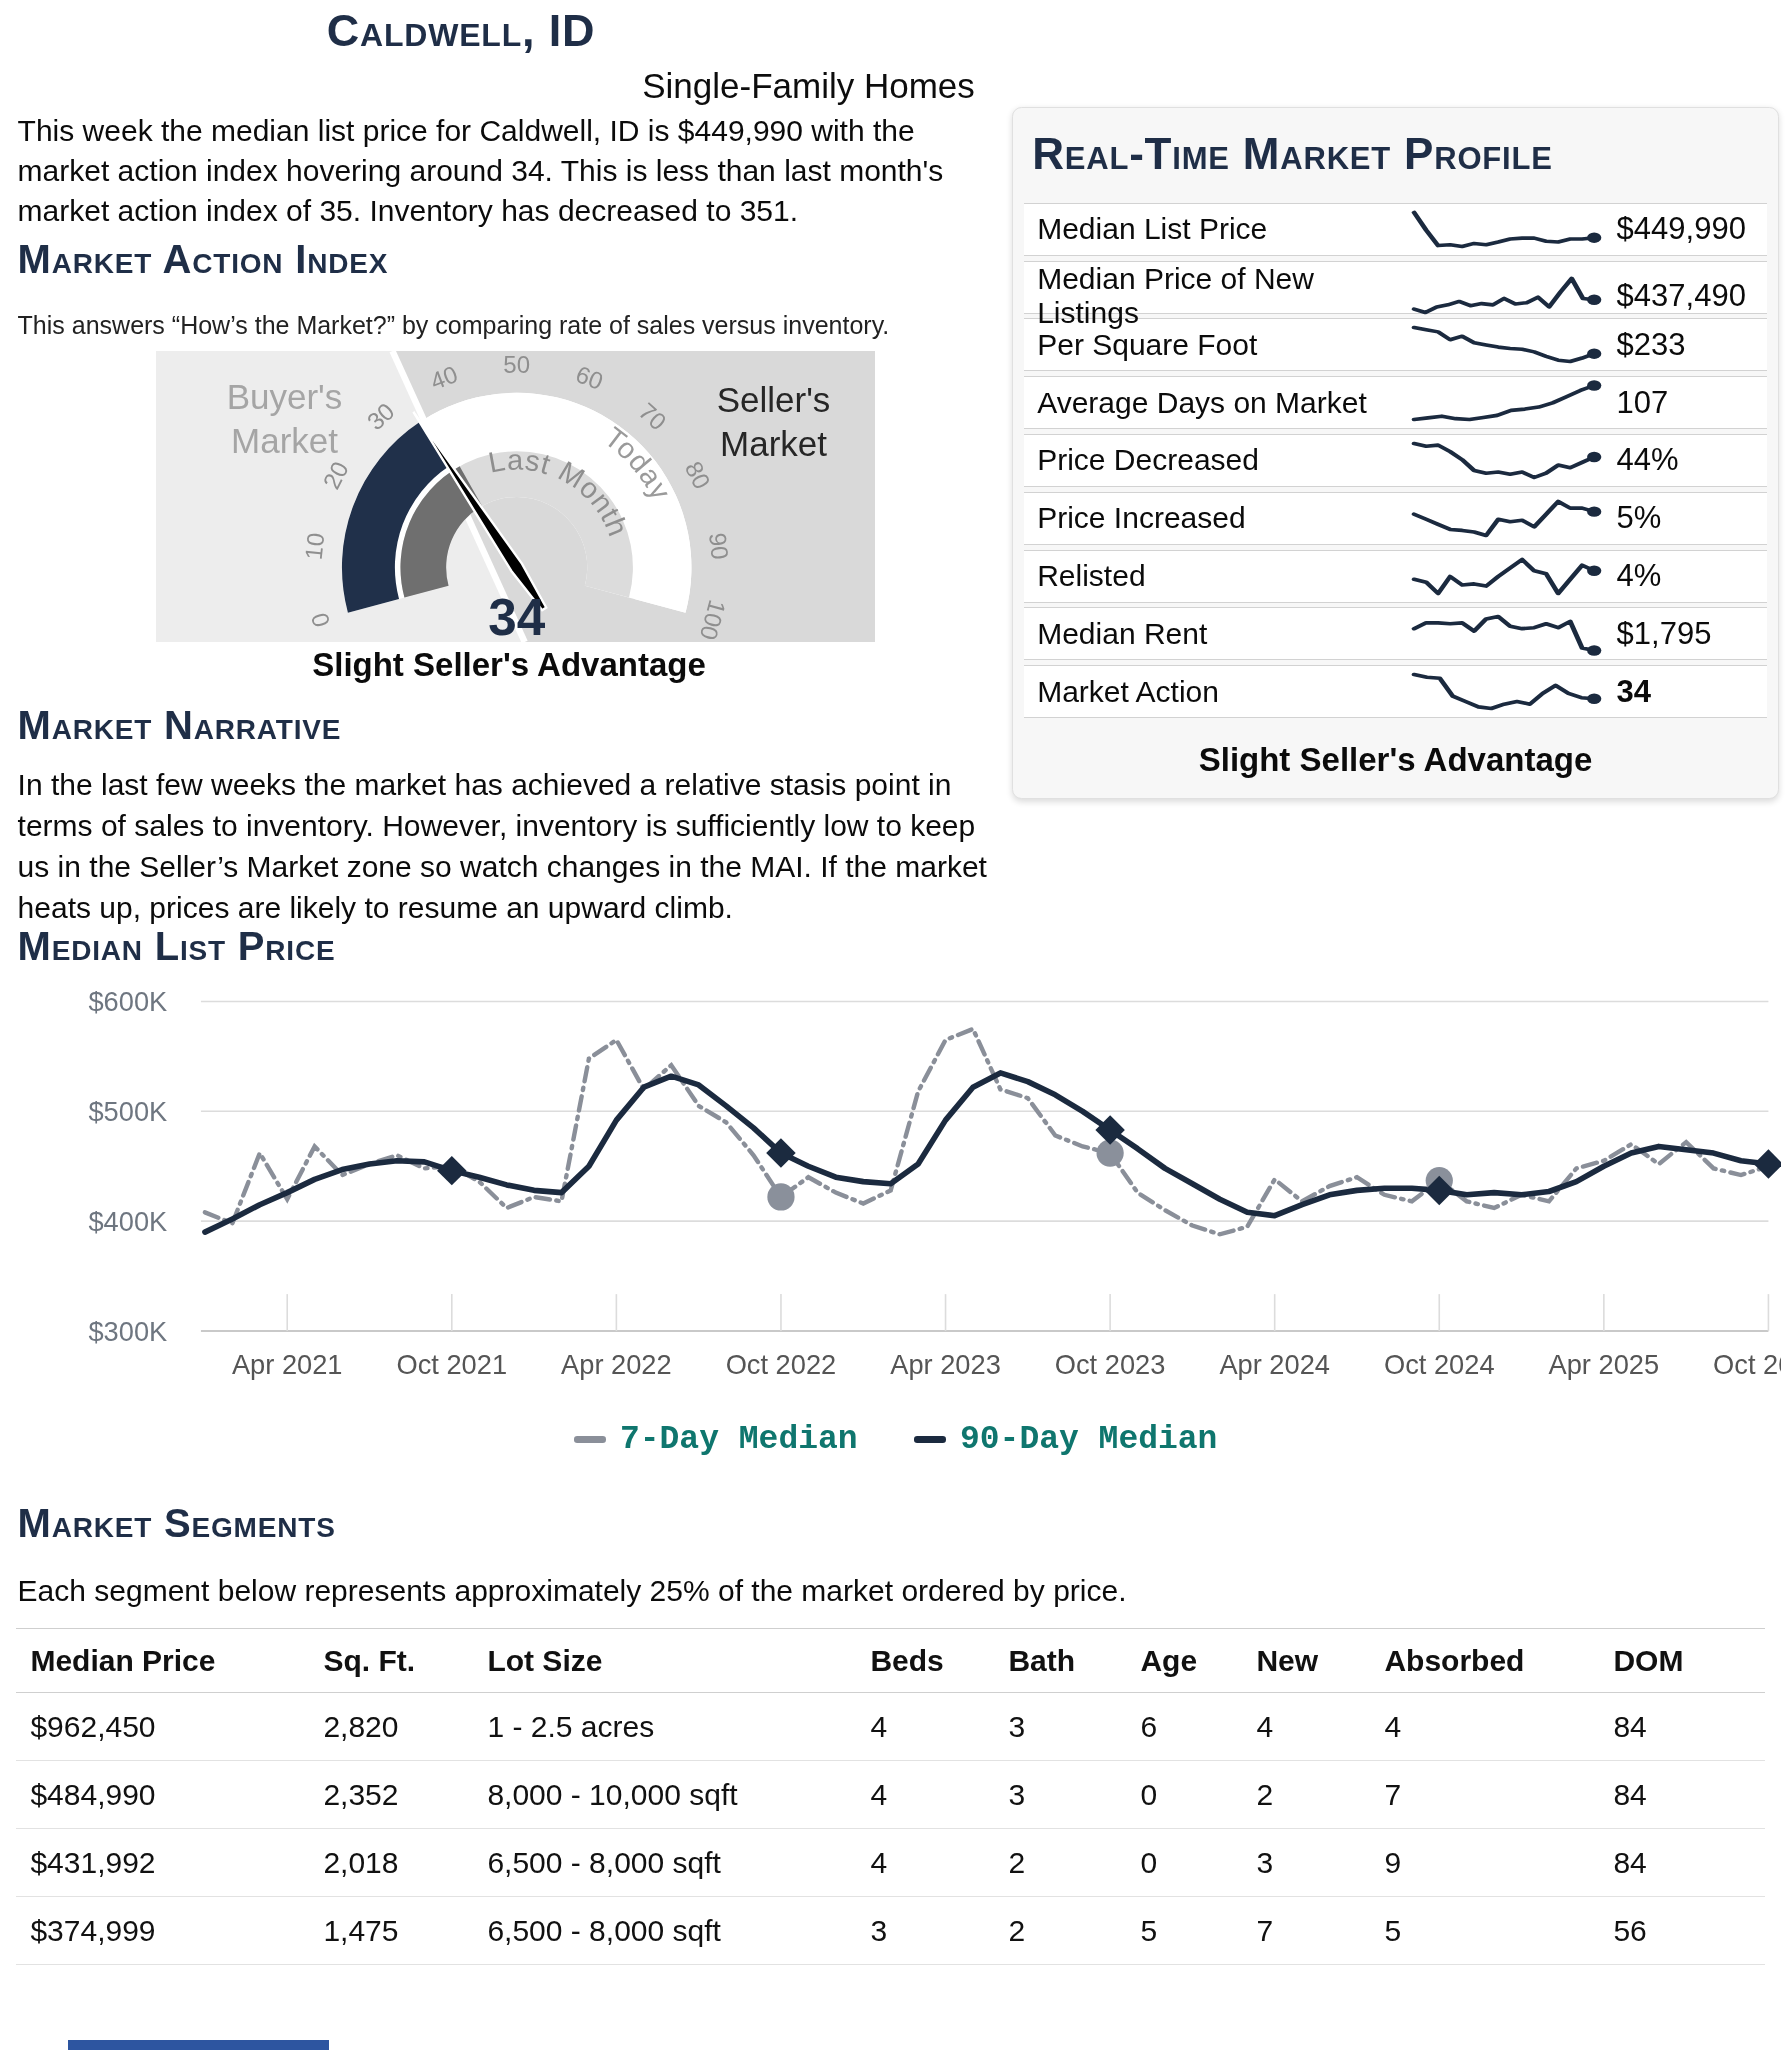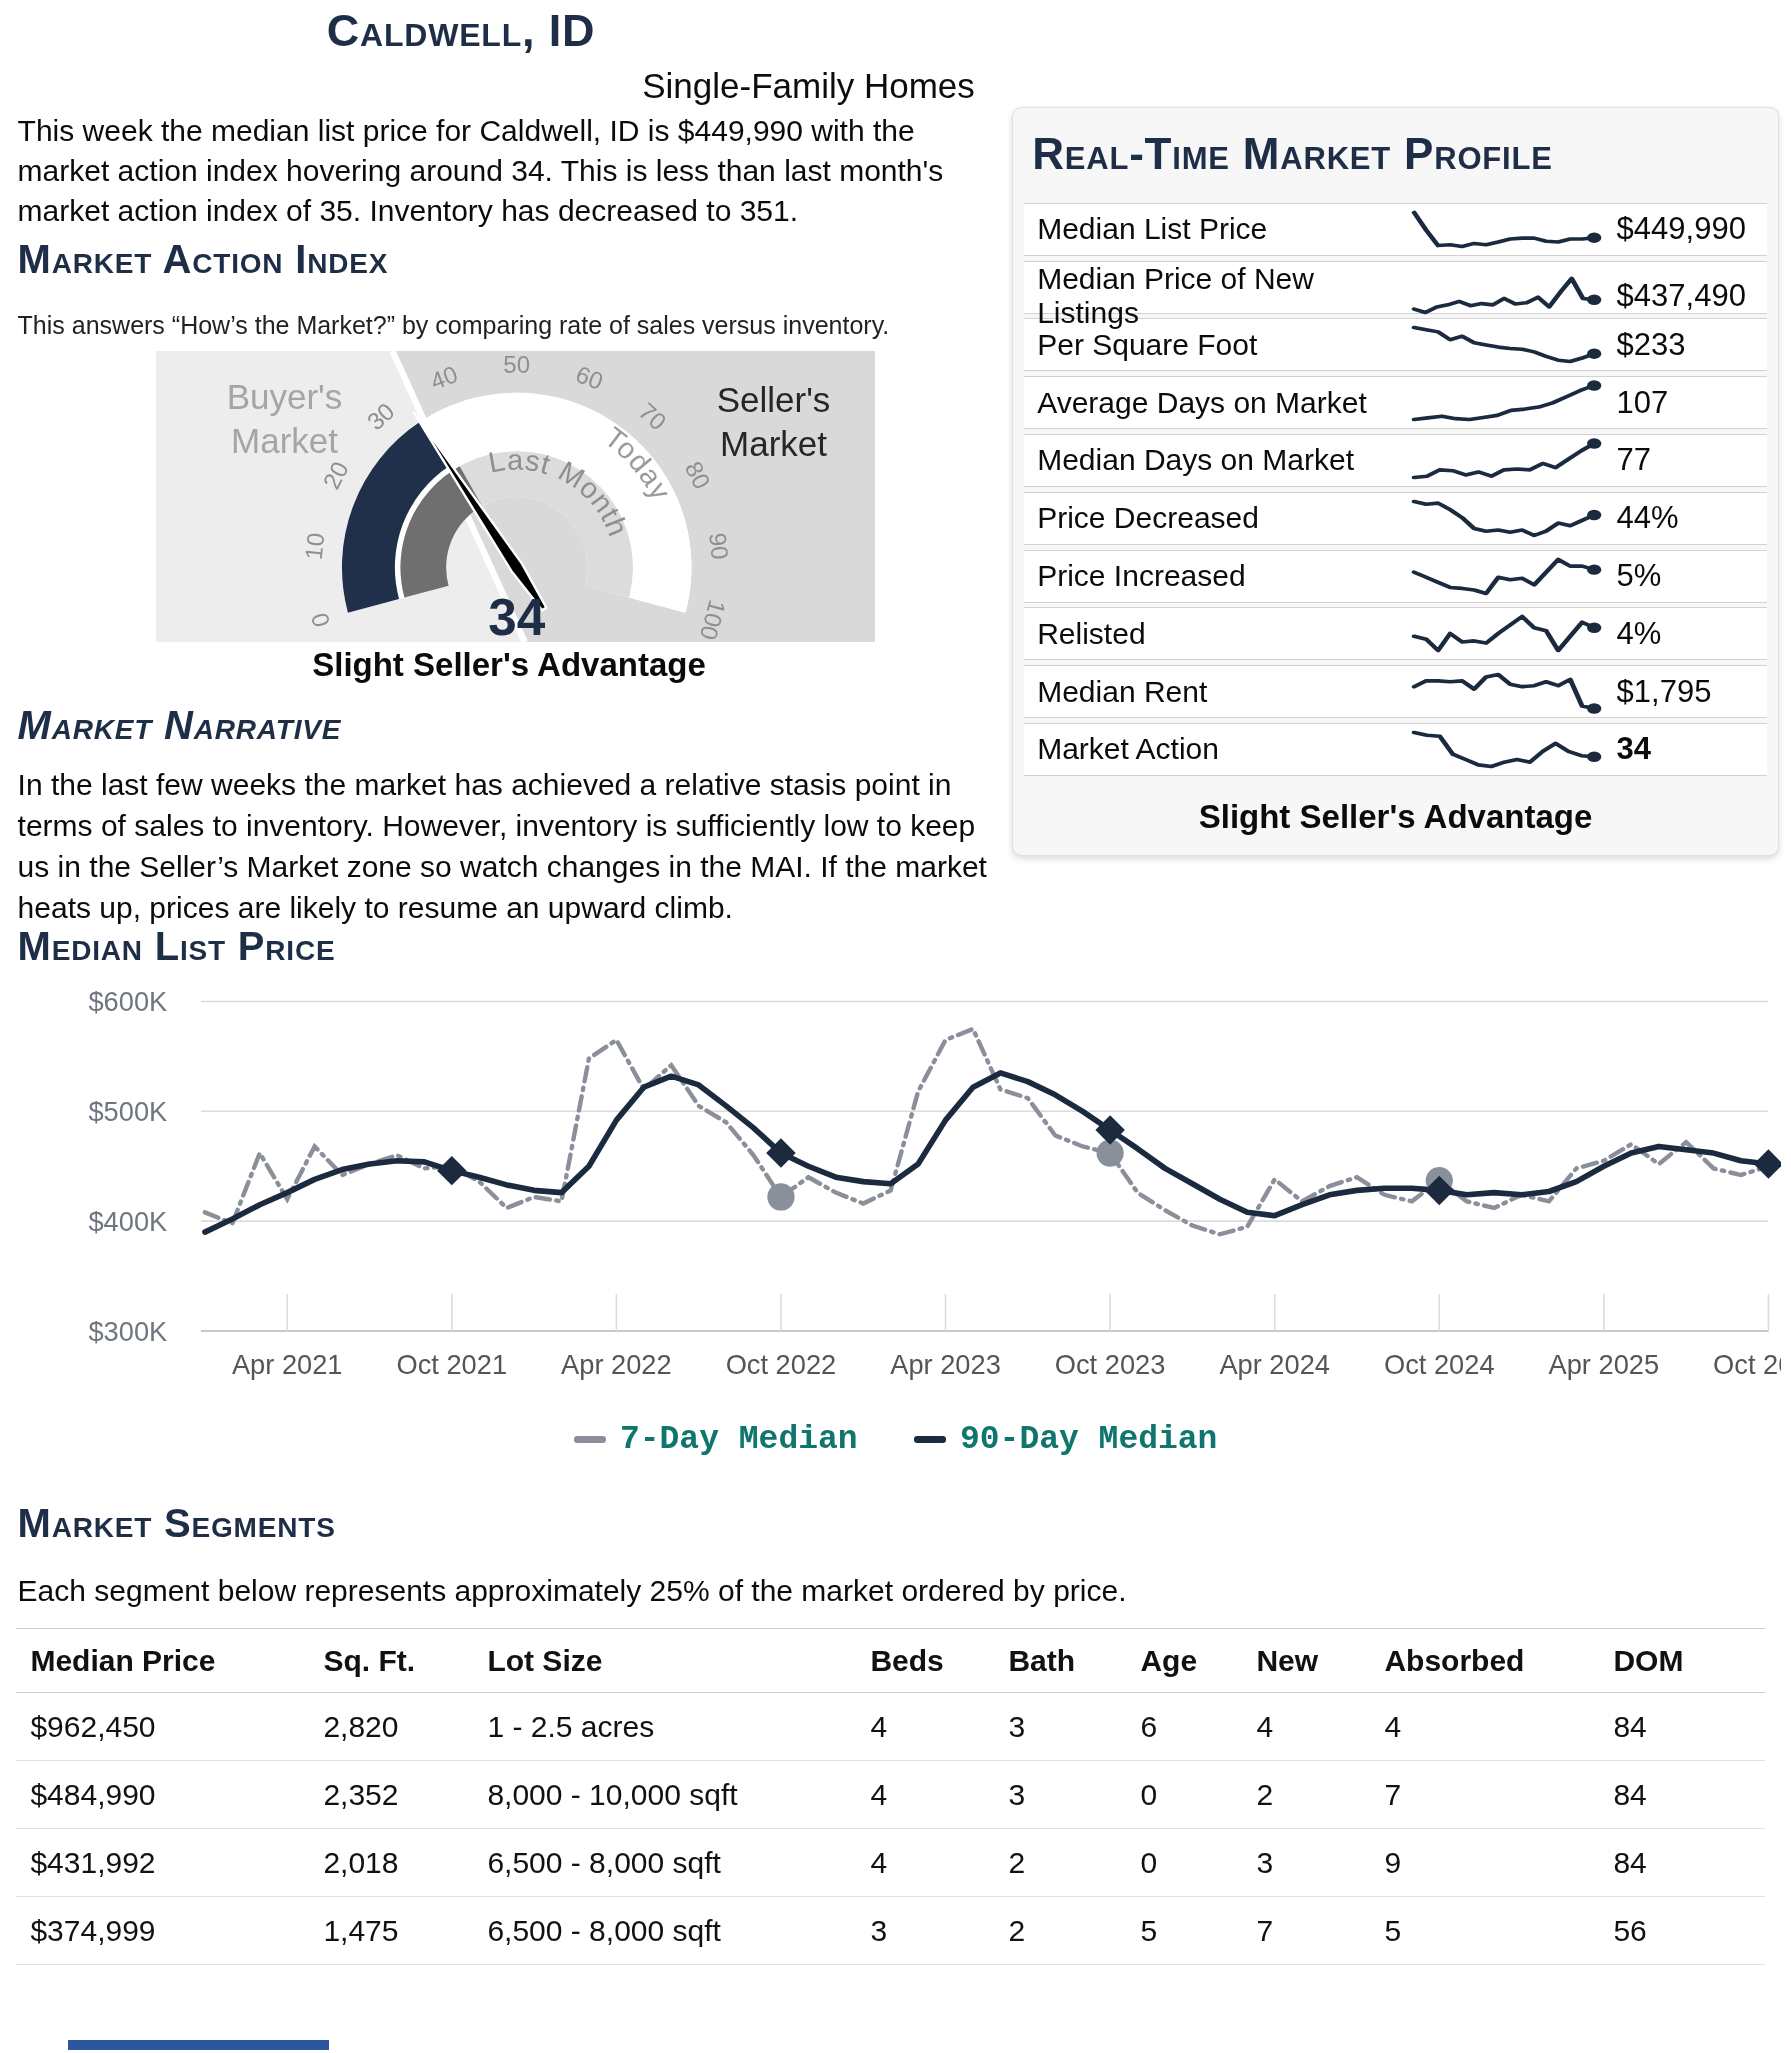--- a/index.html
+++ b/index.html
@@ -11,21 +11,21 @@
   #intro{position:absolute;top:111px;left:17.6px;width:988px;font-size:30px;line-height:1.33;color:#0b0b0b;}
   #mai-heading{position:absolute;top:237px;left:17.6px;font-size:40px;}
   #mai-caption{position:absolute;top:311px;left:17.6px;font-size:25px;color:#222;}
   #gauge-wrap{position:absolute;top:351px;left:156px;width:719px;height:291px;}
   #gauge-svg{position:absolute;top:0;left:0;}
   .zone-label{position:absolute;font-size:35px;line-height:1.25;text-align:center;width:225px;}
   #buyer-label{top:24px;left:16px;color:#a5a5a5;}
   #seller-label{top:27px;left:505px;color:#262626;}
   #gauge-status{position:absolute;top:646px;left:156px;width:706px;text-align:center;
                 font-size:33px;font-weight:bold;color:#0b0b0b;}
-  #narrative-heading{position:absolute;top:703px;left:17.6px;font-size:40px;font-style:italic;}
+  #narrative-heading{position:absolute;top:703px;left:17.6px;font-size:40px;}
   #narrative-text{position:absolute;top:764px;left:17.6px;width:988px;font-size:30px;line-height:1.37;color:#0b0b0b;}
   #profile-card{position:absolute;top:107px;left:1012px;width:767px;box-sizing:border-box;
                 background:#f7f7f7;border:0.8px solid #e0e0e0;border-radius:9.6px;
                 box-shadow:0 2.4px 6.4px rgba(0,0,0,.14);padding:16px 11.2px 19px 11.2px;}
   #profile-heading{font-size:44px;margin:4.8px 0 24px 8px;}
   .prow{display:grid;grid-template-columns:1fr 205px 155px;align-items:center;height:51px;
         background:#fff;border-top:0.8px solid #d2d2d2;border-bottom:0.8px solid #d2d2d2;margin-bottom:4.8px;}
   .plabel{font-size:30px;padding-left:13px;color:#0b0b0b;}
   .pspark{height:51px;}
   .pspark svg{display:block;}
@@ -127,30 +127,20 @@
       </div>
       <div class="prow">
         <div class="plabel">Average Days on Market</div>
         <div class="pspark">
           <svg width="205" height="51" viewBox="0 0 230 78" preserveAspectRatio="none">
             <polyline points="8.0,65.0 23.5,62.5 39.1,59.9 54.6,63.7 70.2,65.0 85.7,61.8 101.2,58.7 116.8,51.0 132.3,49.1 147.8,46.0 163.4,39.6 178.9,30.1 194.5,20.6 210.0,13.0" fill="none" stroke="#1b2a3f" stroke-width="5.5" stroke-linejoin="round" stroke-linecap="round"></polyline>
             <circle cx="210.0" cy="13.0" r="8" fill="#1b2a3f"></circle>
           </svg>
         </div>
         <div class="pvalue">107</div>
-      </div>
-      <div class="prow">
-        <div class="plabel">Median Days on Market</div>
-        <div class="pspark">
-          <svg width="205" height="51" viewBox="0 0 230 78" preserveAspectRatio="none">
-            <polyline points="8.0,65.0 22.4,63.0 36.9,53.3 51.3,54.6 65.7,61.1 80.1,56.5 94.6,63.0 109.0,53.3 123.4,52.0 137.9,53.3 152.3,43.5 166.7,50.0 181.1,37.0 195.6,24.1 210.0,13.0" fill="none" stroke="#1b2a3f" stroke-width="5.5" stroke-linejoin="round" stroke-linecap="round"></polyline>
-            <circle cx="210.0" cy="13.0" r="8" fill="#1b2a3f"></circle>
-          </svg>
-        </div>
-        <div class="pvalue">77</div>
       </div>
       <div class="prow">
         <div class="plabel">Price Decreased</div>
         <div class="pspark">
           <svg width="205" height="51" viewBox="0 0 230 78" preserveAspectRatio="none">
             <polyline points="8.0,13.0 21.5,17.1 34.9,15.5 48.4,25.4 61.9,37.8 75.3,54.3 88.8,58.4 102.3,56.7 115.7,60.0 129.2,56.7 142.7,65.0 156.1,58.4 169.6,46.0 183.1,50.1 196.5,41.9 210.0,33.6" fill="none" stroke="#1b2a3f" stroke-width="5.5" stroke-linejoin="round" stroke-linecap="round"></polyline>
             <circle cx="210.0" cy="33.6" r="8" fill="#1b2a3f"></circle>
           </svg>
         </div>
         <div class="pvalue">44%</div>

